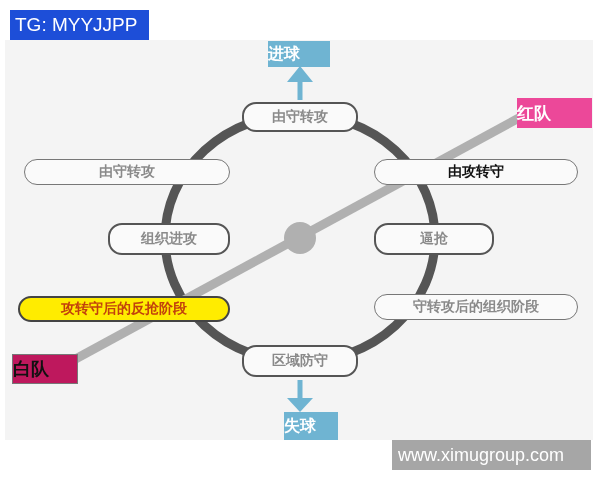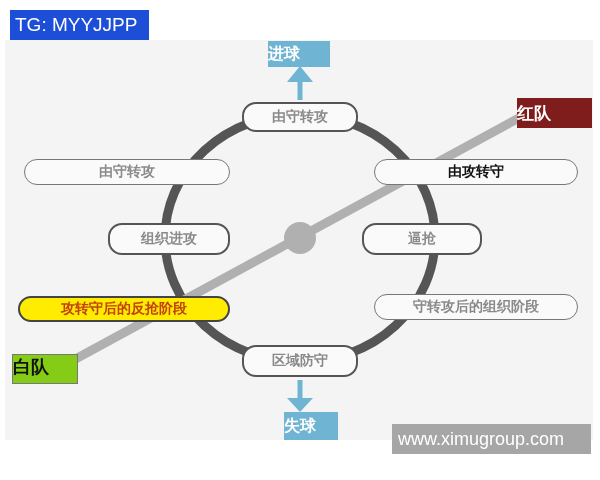--- a/index.html
+++ b/index.html
@@ -9,23 +9,23 @@
         color:#fff; font-family:"Liberation Sans", sans-serif; font-size:19px; line-height:30px; padding-left:5px; box-sizing:border-box; }
   .canvas { position:absolute; left:5px; top:40px; width:588px; height:400px; background:#f4f4f4; }
   svg.diag { position:absolute; left:0; top:0; width:600px; height:480px; }
   .pill { position:absolute; box-sizing:border-box; border:2.5px solid #555; border-radius:14px; background:#fafafa;
           color:#8a8a8a; font-size:14px; font-weight:bold; text-align:center; }
   .pill.dark { color:#111; }
   .pill.yellow { background:#ffec00; color:#c2410c; border-color:#444; }
   .pill.thin { border-width:1.5px; border-color:#777; }
   .box { position:absolute; font-weight:bold; }
   .blue { background:#6fb4d2; color:#fff; font-size:16px; }
-  .red { background:#7f1d1d; color:#fff; font-size:17px; }
-  .white { background:#84cc16; border:1.5px solid #777; color:#111; font-size:18px; box-sizing:border-box;font-family:Liberation Mono, monospace; }
-  .wm { position:absolute; left:392px; top:424px; width:199px; height:30px; background:#a6a6a6; color:#fff;
+  .red { background:#ec4899; color:#fff; font-size:17px; }
+  .white { background:#be185d; border:1.5px solid #777; color:#111; font-size:18px; box-sizing:border-box; }
+  .wm { position:absolute; left:392px; top:440px; width:199px; height:30px; background:#a6a6a6; color:#fff;
         font-family:"Liberation Sans", sans-serif; font-size:18px; line-height:30px; padding-left:6px; box-sizing:border-box; }
 </style>
 </head>
 <body>
 
 <div class="tg">TG: MYYJJPP</div>
 <div class="canvas"></div>
 
 <svg class="diag" viewBox="0 0 600 480">
 
@@ -41,21 +41,21 @@
   <polygon points="287,398 313,398 300,412" fill="#6fb4d2"></polygon>
 </svg>
 
 <div class="box blue" style="left:268px;top:41px;width:62px;height:26px;line-height:26px;">进球</div>
 <div class="box blue" style="left:284px;top:412px;width:54px;height:28px;line-height:28px;font-family:Liberation Serif, serif;">失球</div>
 <div class="box red" style="left:517px;top:98px;width:75px;height:30px;line-height:30px;">红队</div>
 <div class="box white" style="left:12px;top:354px;width:66px;height:30px;line-height:27px;">白队</div>
 
 <div class="pill" style="left:242px;top:102px;width:116px;height:30px;line-height:25px;">由守转攻</div>
 <div class="pill" style="left:108px;top:223px;width:122px;height:32px;line-height:27px;">组织进攻</div>
-<div class="pill" style="left:362px;top:223px;width:120px;height:32px;line-height:27px;">逼抢</div>
+<div class="pill" style="left:374px;top:223px;width:120px;height:32px;line-height:27px;">逼抢</div>
 <div class="pill" style="left:242px;top:345px;width:116px;height:32px;line-height:27px;">区域防守</div>
 
 <div class="pill thin" style="left:24px;top:159px;width:206px;height:26px;line-height:22px;">由守转攻</div>
 <div class="pill thin dark" style="left:374px;top:159px;width:204px;height:26px;line-height:22px;">由攻转守</div>
 <div class="pill yellow" style="left:18px;top:296px;width:212px;height:26px;line-height:21px;">攻转守后的反抢阶段</div>
 <div class="pill thin" style="left:374px;top:294px;width:204px;height:26px;line-height:22px;">守转攻后的组织阶段</div>
 
 <div class="wm">www.ximugroup.com</div>
 
 </body></html>

